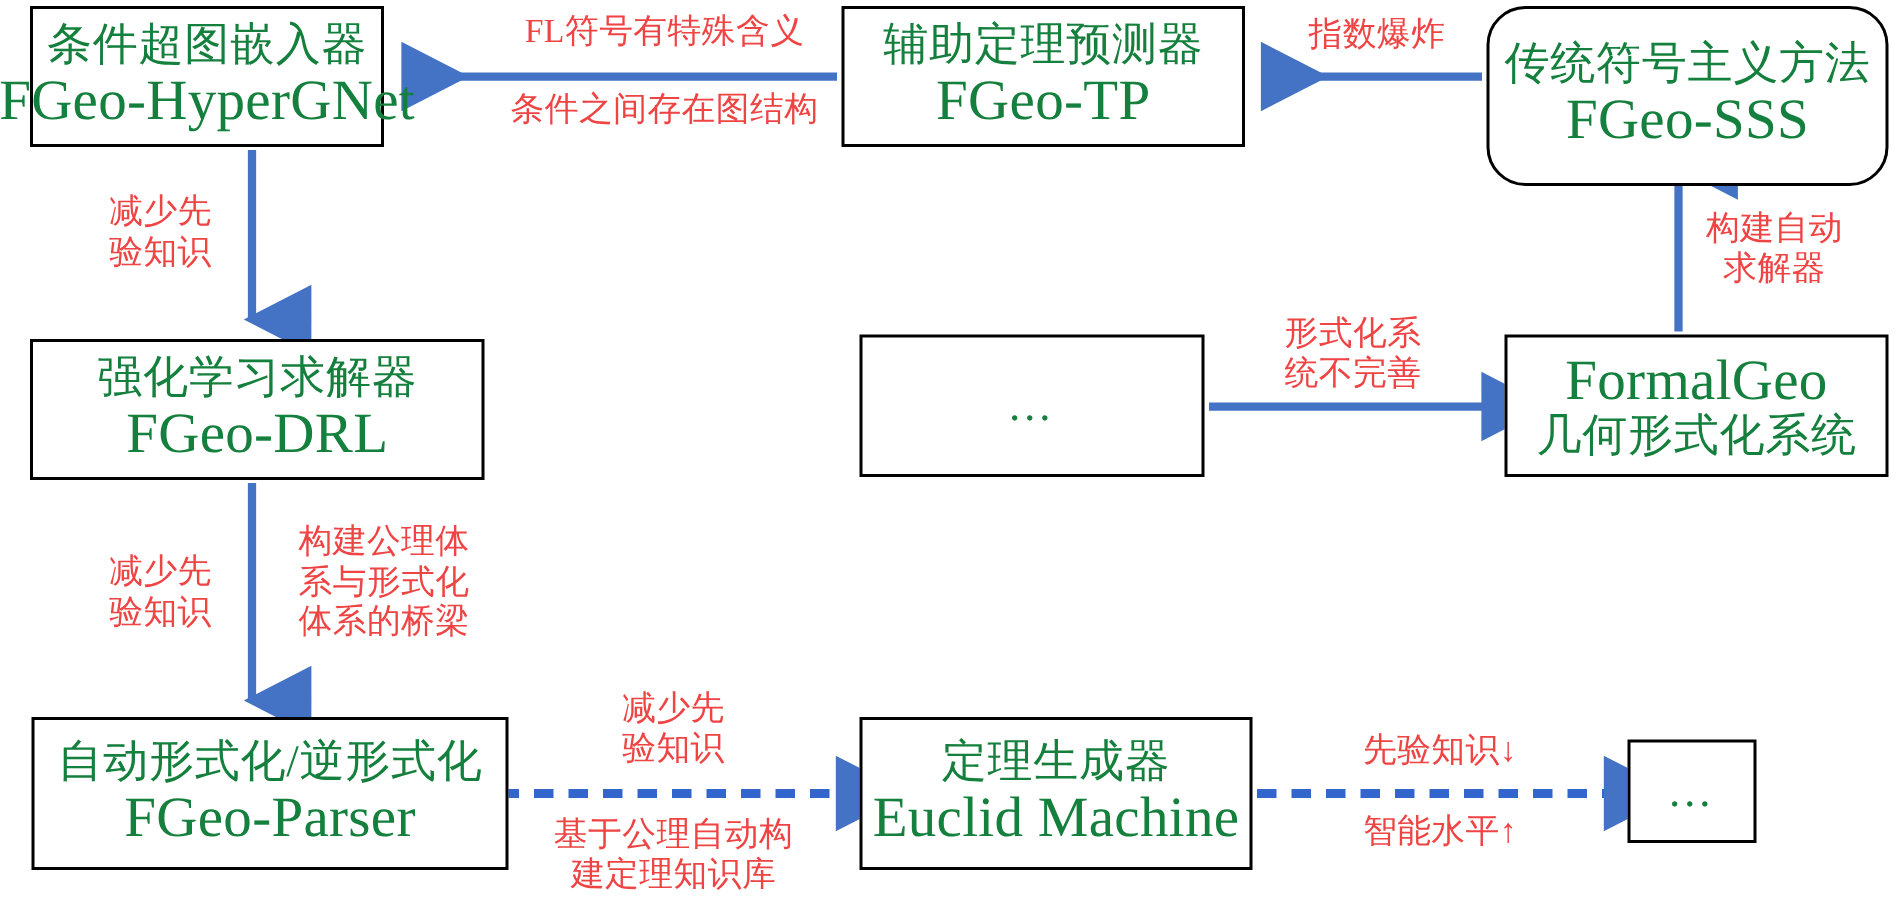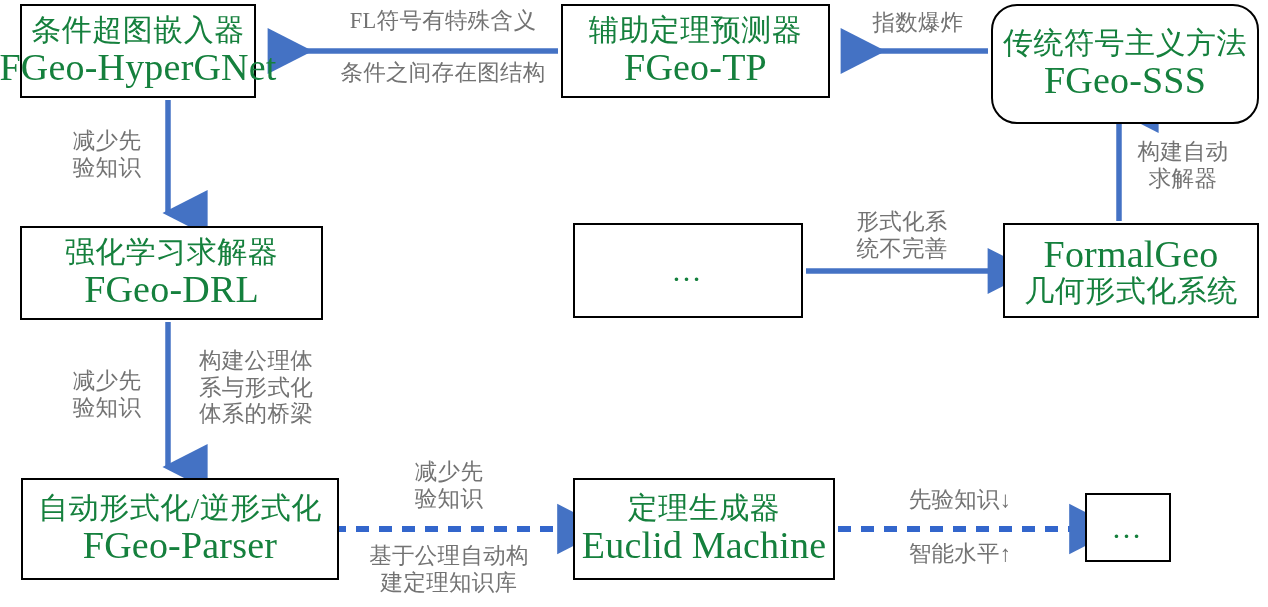--- a/index.html
+++ b/index.html
@@ -43,21 +43,21 @@
   }
   .cn { font-size: 30px; letter-spacing: 0.5px; }
   .en { font-size: 38px; letter-spacing: 0.2px; }
   .dots {
     font-size: 30px;
     letter-spacing: 3px;
     line-height: 1;
   }
   .edge-label {
     position: absolute;
-    color: #737373;
+    color: #ef4444;
     font-size: 22.5px;
     line-height: 1.18;
     white-space: nowrap;
     text-align: center;
     letter-spacing: 0.3px;
   }
   .edge-label.two-line { text-align: center; }
   .mini-arrow {
     font-size: 20px;
     line-height: 1.0;

